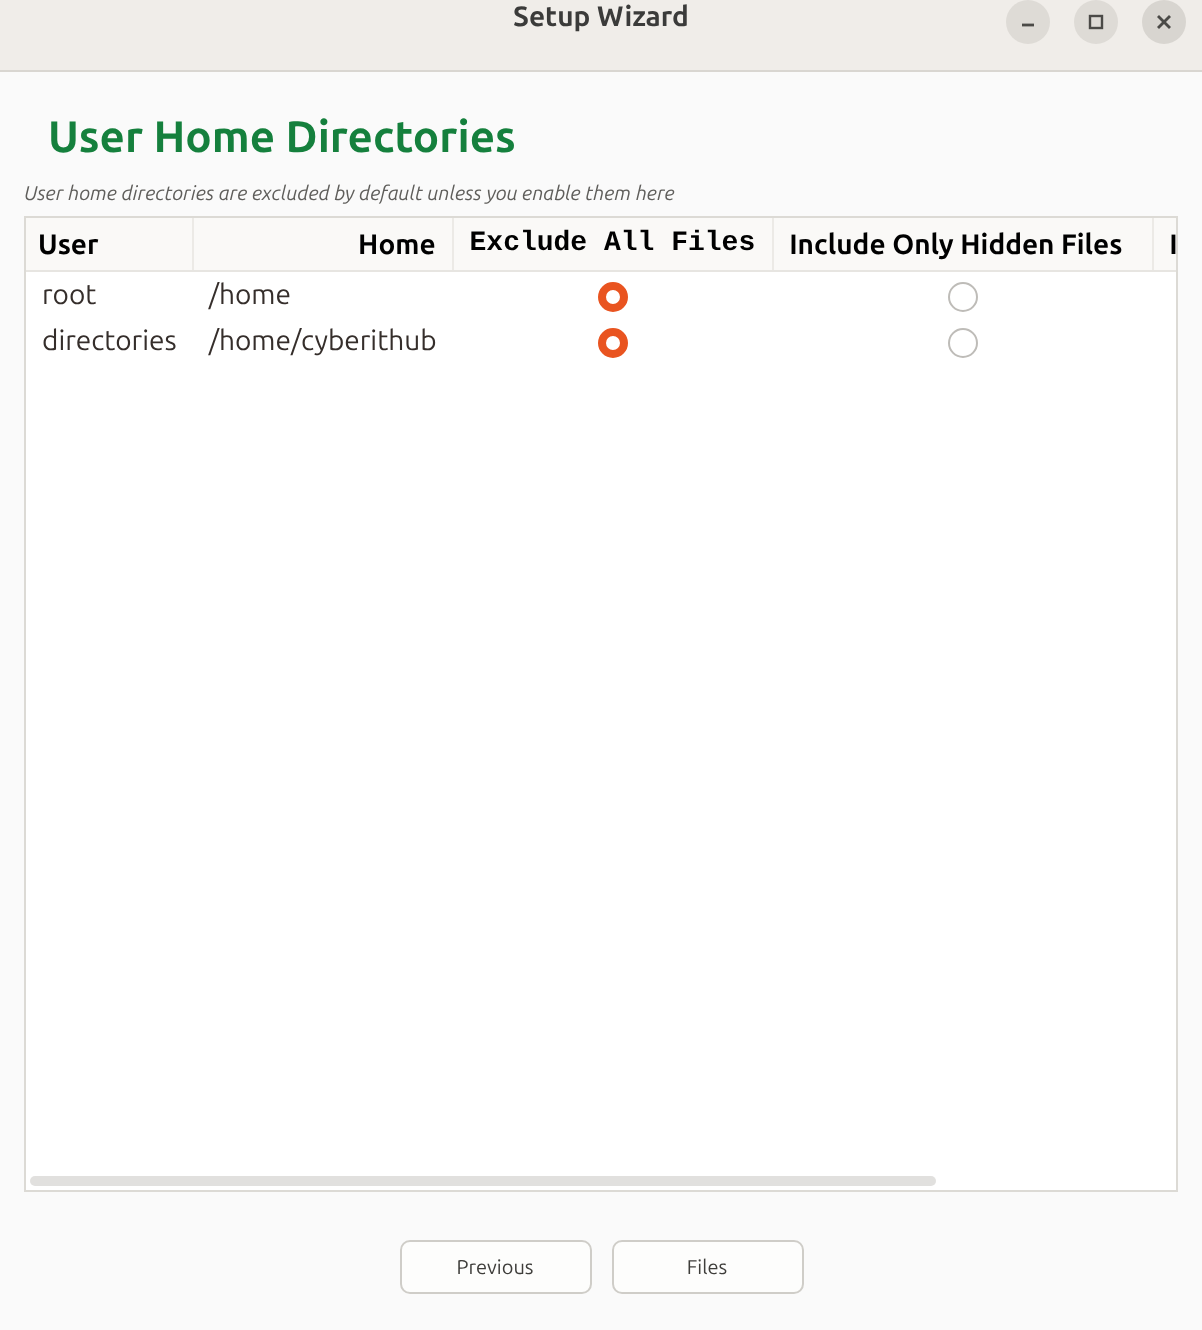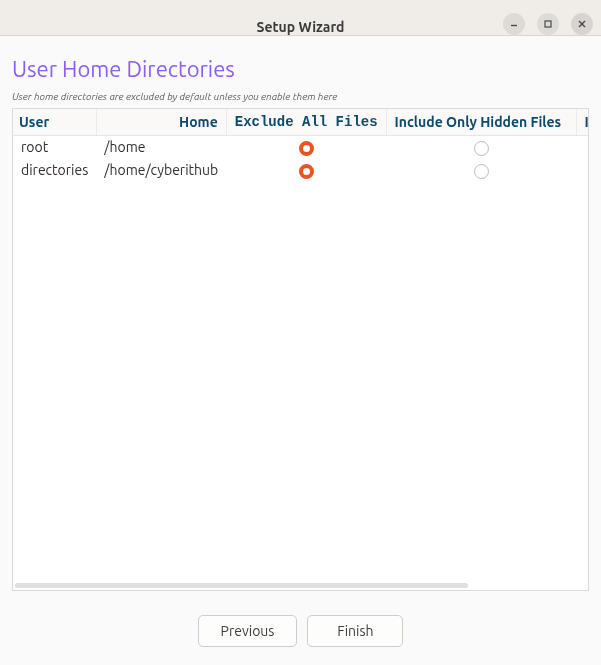--- a/index.html
+++ b/index.html
@@ -9,21 +9,21 @@
       width: 601px;
       height: 665px;
       overflow: hidden;
       display: flex;
       flex-direction: column;
     }
     .titlebar {
       height: 36px;
       background: #f0ede9;
       display: flex;
-      align-items: flex-end;
+      align-items: flex-start;
       padding: 0 8px;
       position: relative;
       border-bottom: 1px solid #d9d6d1;
     }
     .titlebar-title {
       position: absolute;
       left: 0; right: 0;
       text-align: center;
       font-weight: bold;
       font-size: 14px;
@@ -48,23 +48,23 @@
     .wc-btn svg { width: 10px; height: 10px; }
     .wc-btn.close { background: #d8d5d0; }
     .content {
       flex: 1;
       padding: 12px 12px 8px 12px;
       display: flex;
       flex-direction: column;
     }
     .page-title {
       font-size: 22px;
-      font-weight: normal;
-      color: #8b5cf6;
-      margin: 8px 0 10px 0;
+      font-weight: bold;
+      color: #15803d;
+      margin: 8px 0 10px 12px;
     }
     .subtitle {
       font-style: italic;
       color: #5f5e5b;
       font-size: 10px;
       margin-bottom: 6px;
     }
     .table-wrap {
       flex: 1;
       border: 1px solid #dcdad5;
@@ -75,21 +75,21 @@
     }
     table {
       border-collapse: collapse;
       min-width: 660px;
       font-size: 14px;
       color: #352e2b;
     }
     thead th {
       text-align: left;
       font-weight: bold;
-      color: #0c4a6e;
+      color: #000000;
       background: #faf9f7;
       padding: 5px 8px;
       border-bottom: 1px solid #e7e5e1;
       border-right: 1px solid #eceae6;
       white-space: nowrap;
     }
     thead th:first-child { padding-left: 6px; }
     tbody td {
       padding: 3px 8px;
       white-space: nowrap;
@@ -118,21 +118,21 @@
       justify-content: center;
       gap: 10px;
       padding: 16px 0 18px 0;
     }
     .btn {
       min-width: 96px;
       padding: 7px 22px;
       background: #fdfdfc;
       border: 1px solid #cfcdc8;
       border-radius: 5px;
-      font-size: 14px;
+      font-size: 10px;
       color: #3e3d3a;
       cursor: pointer;
       text-align: center;
     }
     .hscroll-indicator {
       position: absolute;
       bottom: 2px;
       left: 2px;
       right: 120px;
       height: 5px;
@@ -201,14 +201,14 @@
             <td class="radio-cell"></td>
           </tr>
         </tbody>
     </table>
     <div class="hscroll-indicator"></div>
   </div>
 </div>
 
 <div class="footer">
   <div class="btn">Previous</div>
-  <div class="btn">Finish</div>
+  <div class="btn">Files</div>
 </div>
 
 </body></html>

